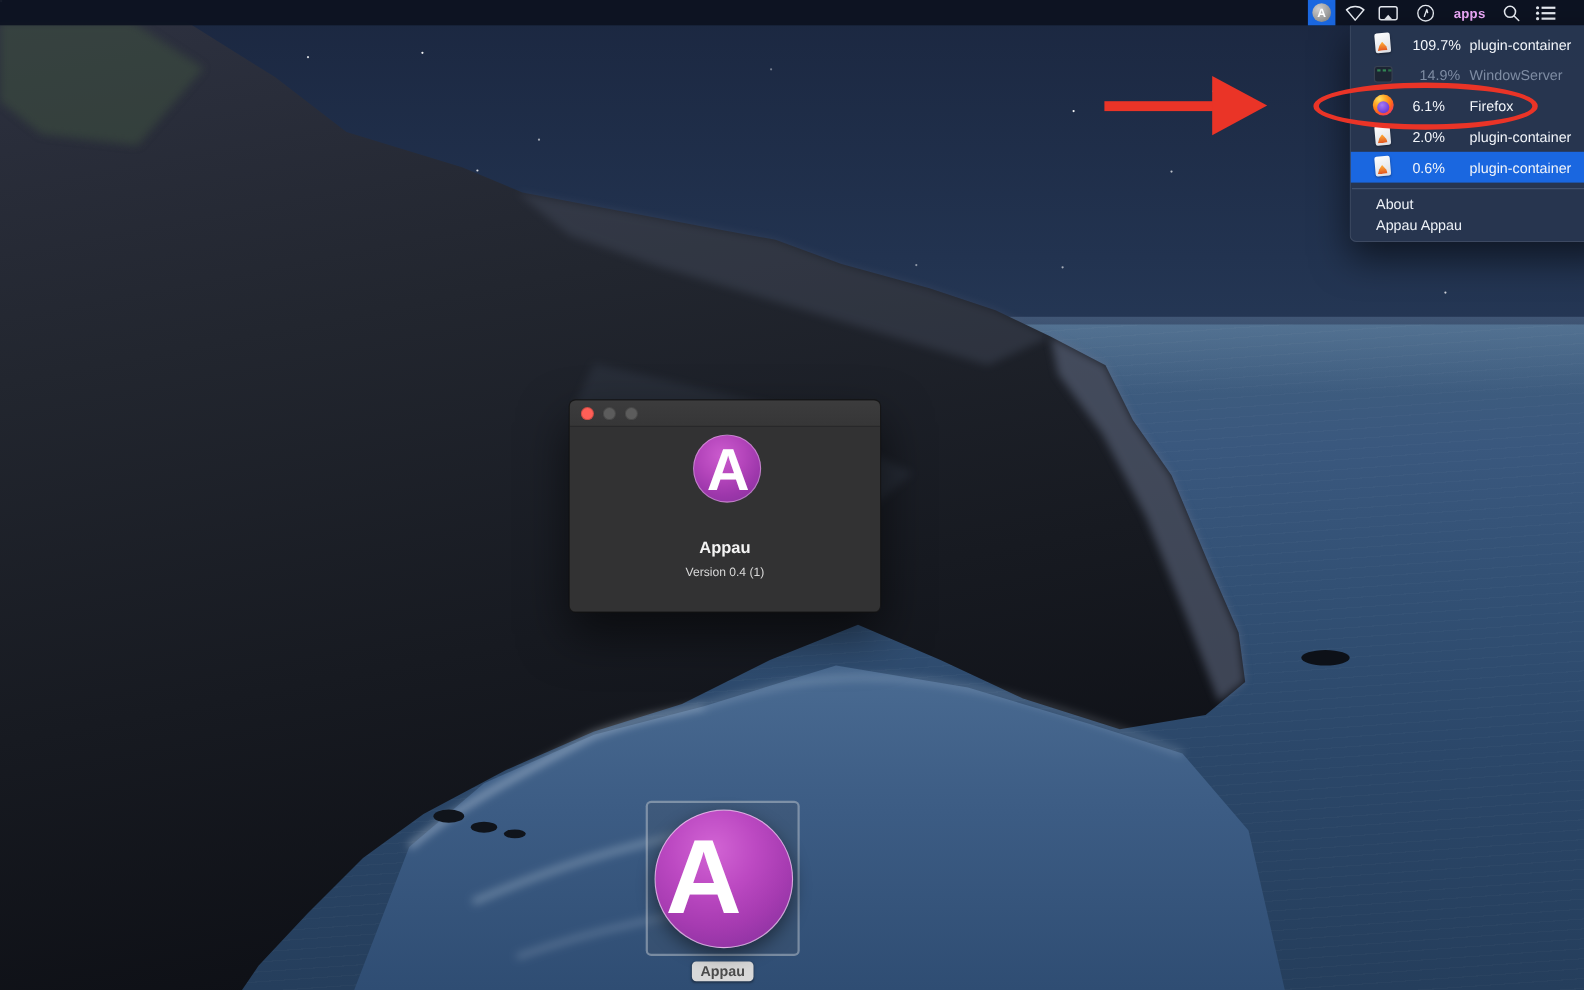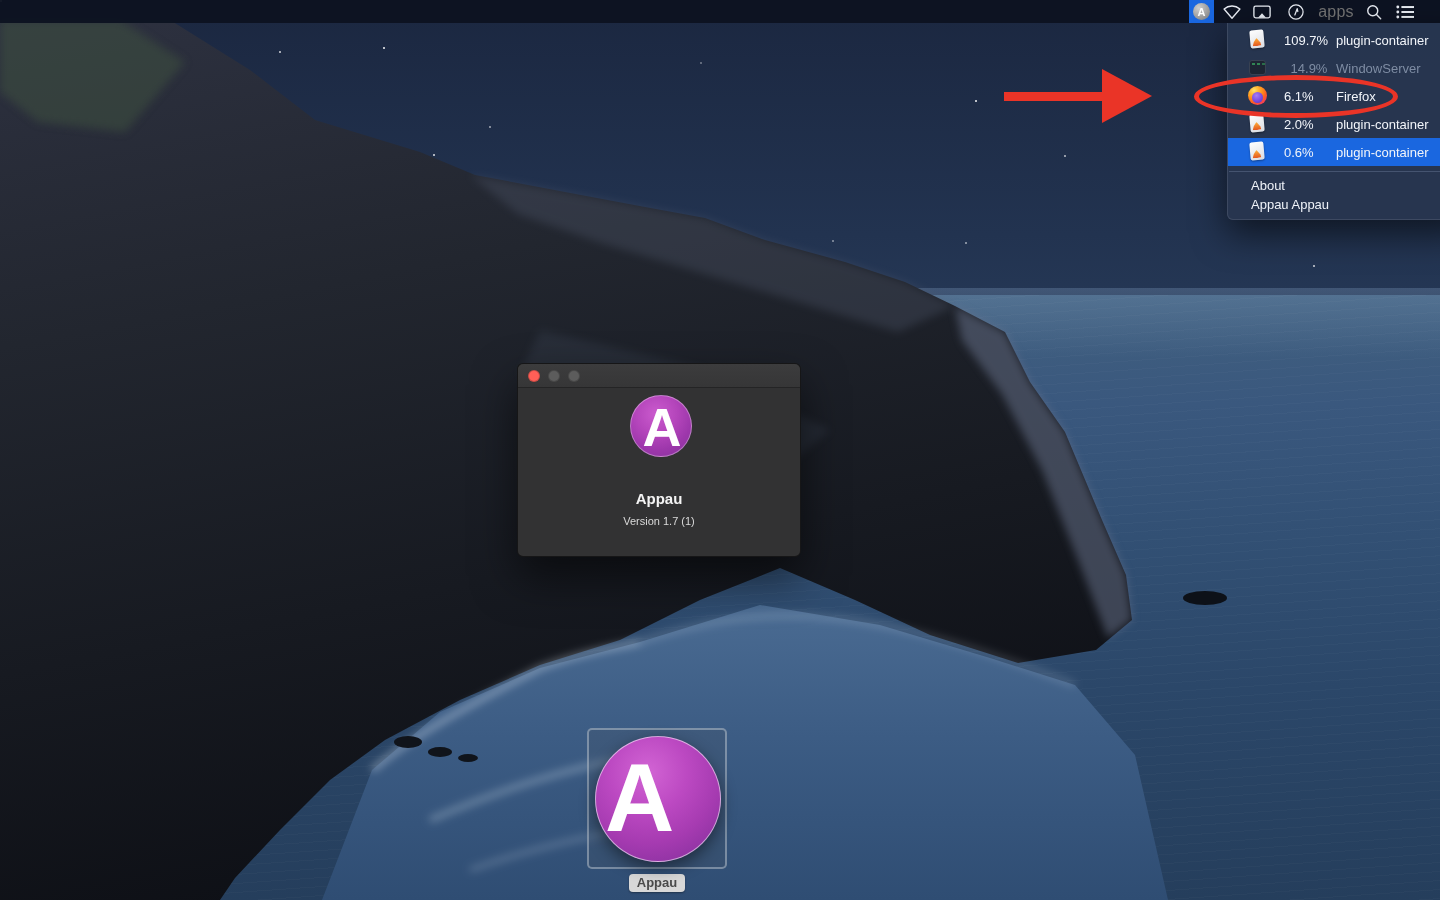--- a/index.html
+++ b/index.html
@@ -31,21 +31,21 @@
     background:rgba(13,19,33,0.96); z-index:40; }
   .mb-item { position:absolute; top:0; height:23px; display:flex; align-items:center; justify-content:center; }
   .mb-appau { left:1189px; width:25px; background:#1a67e0; }
   .mb-appau .app-circle { width:17px; height:17px; border-radius:50%;
     background:radial-gradient(circle at 35% 30%, #cfcfcf, #8e8e8e 75%, #6f6f6f);
     display:flex; align-items:center; justify-content:center;
     color:#fff; font-size:11px; font-weight:bold; }
   .mb-wifi   { left:1220px; width:24px; }
   .mb-mirror { left:1250px; width:24px; }
   .mb-gauge  { left:1284px; width:24px; }
-  .mb-apps   { left:1316px; width:40px; color:#737373; font-size:16px; font-weight:400; letter-spacing:.2px; }
+  .mb-apps   { left:1316px; width:40px; color:#f0abfc; font-size:12px; font-weight:700; letter-spacing:.2px; }
   .mb-search { left:1362px; width:24px; }
   .mb-list   { left:1392px; width:26px; }
   .mb-item svg { display:block; }
 
   
   .menu-panel { position:absolute; left:1190px; top:23px; width:242px; z-index:45;
     background:rgba(39,54,79,0.97); border-radius:0 0 6px 6px;
     border:1px solid rgba(255,255,255,0.10); border-top:none;
     box-shadow:0 14px 34px rgba(0,0,0,0.55); padding:3px 0 5px 0;margin-left:37px; }
   .proc-row { height:28px; display:flex; align-items:center; padding-left:20px;
@@ -270,21 +270,21 @@
     <div class="titlebar">
       <div class="light light-close"></div>
       <div class="light light-gray"></div>
       <div class="light light-gray"></div>
     </div>
     <div class="win-body">
       <div class="win-app-circle">
         <div class="letter">A</div>
       </div>
       <div class="win-app-name">Appau</div>
-      <div class="win-version">Version 1.7 (1)</div>
+      <div class="win-version">Version 0.4 (1)</div>
     </div>
   </div>
 
   <div class="desk-icon">
     <div class="desk-select">
       <div class="desk-circle">
         <div class="letter">A</div>
       </div>
     </div>
     <div class="desk-label-row">

